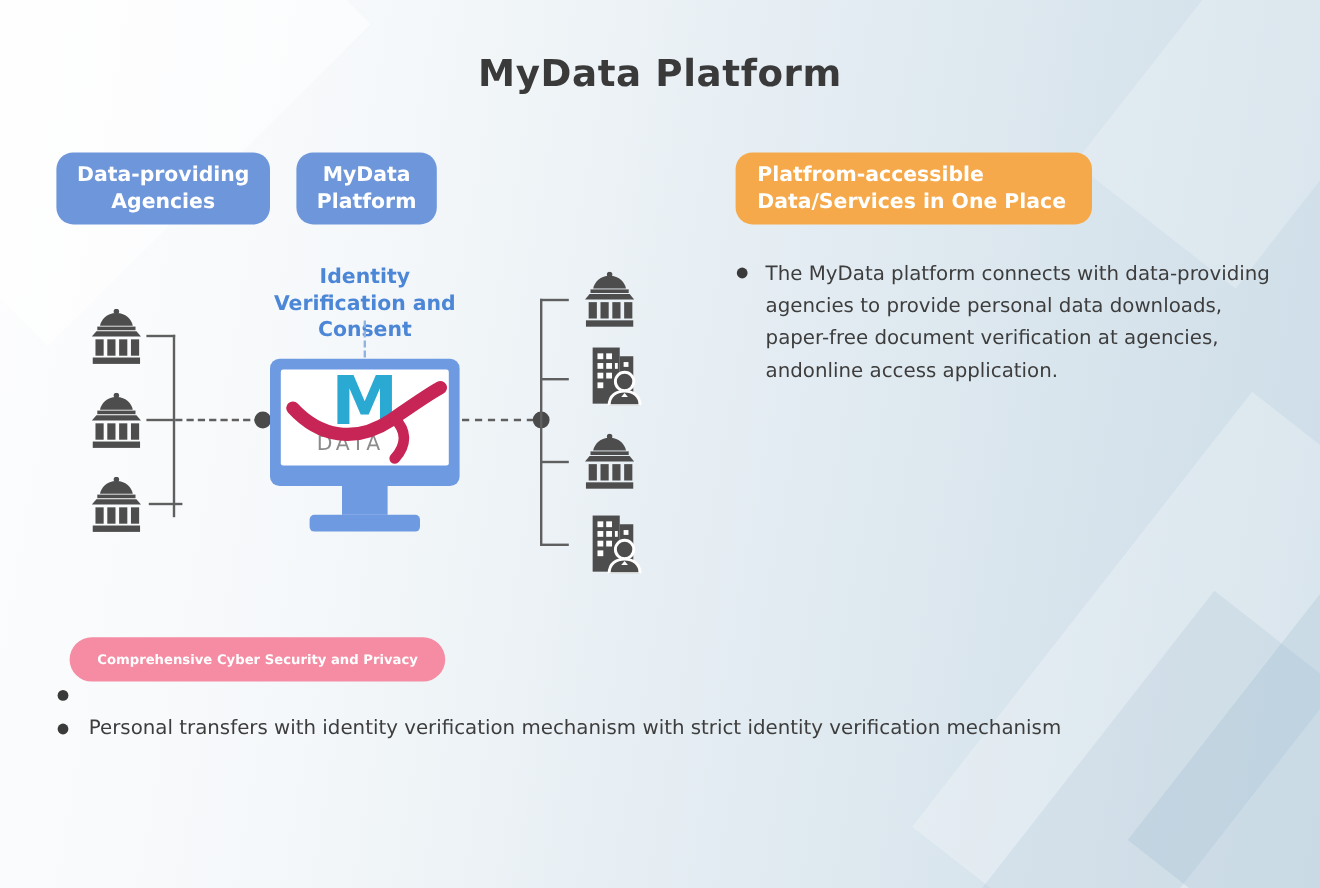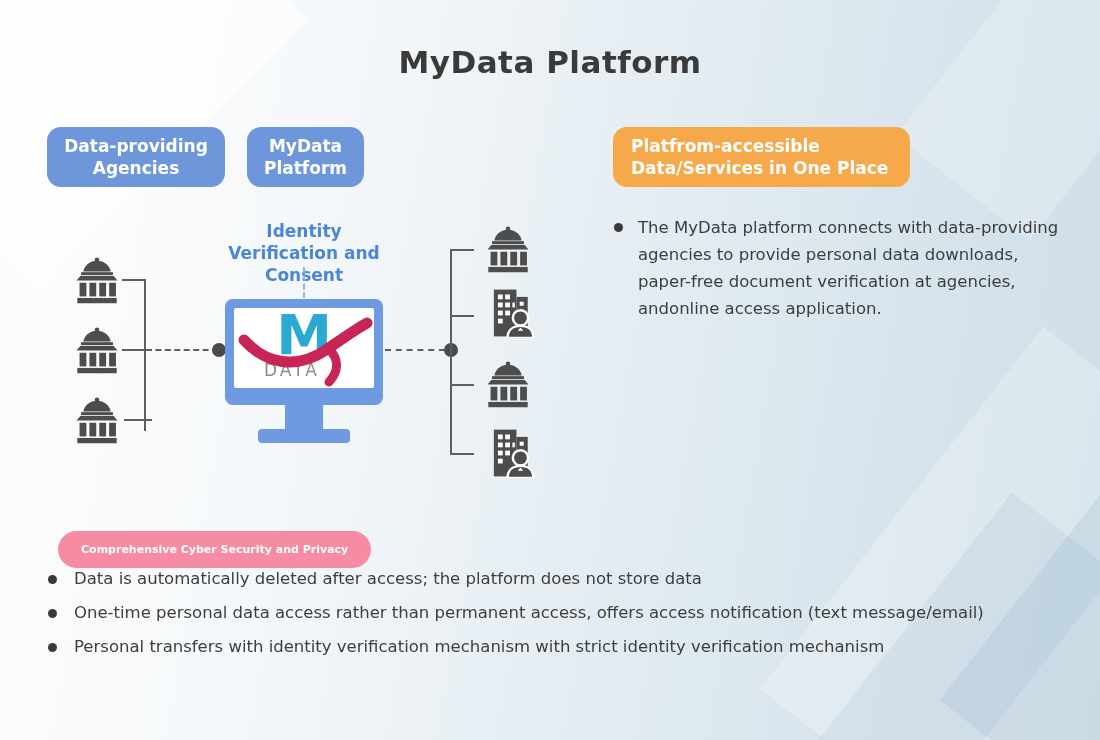--- a/index.html
+++ b/index.html
@@ -202,27 +202,20 @@
     </li>
   </ul>
 
   <div class="security-badge">Comprehensive Cyber Security and Privacy</div>
 
   <ul class="sec-list">
     <li class="li">
       <span class="dot-marker">
           <i></i>
         </span>
-      <span>Data is automatically deleted after access; the platform does not store data</span>
-    </li>
-    <li class="li">
-      <span class="dot-marker">
-          <i></i>
-        </span>
-      <span>One-time personal data access rather than permanent access, offers access notification (text message/email)</span>
     </li>
     <li class="li">
       <span class="dot-marker">
           <i></i>
         </span>
       <span>Personal transfers with identity verification mechanism with strict identity verification mechanism</span>
     </li>
   </ul>
 
 </div>

